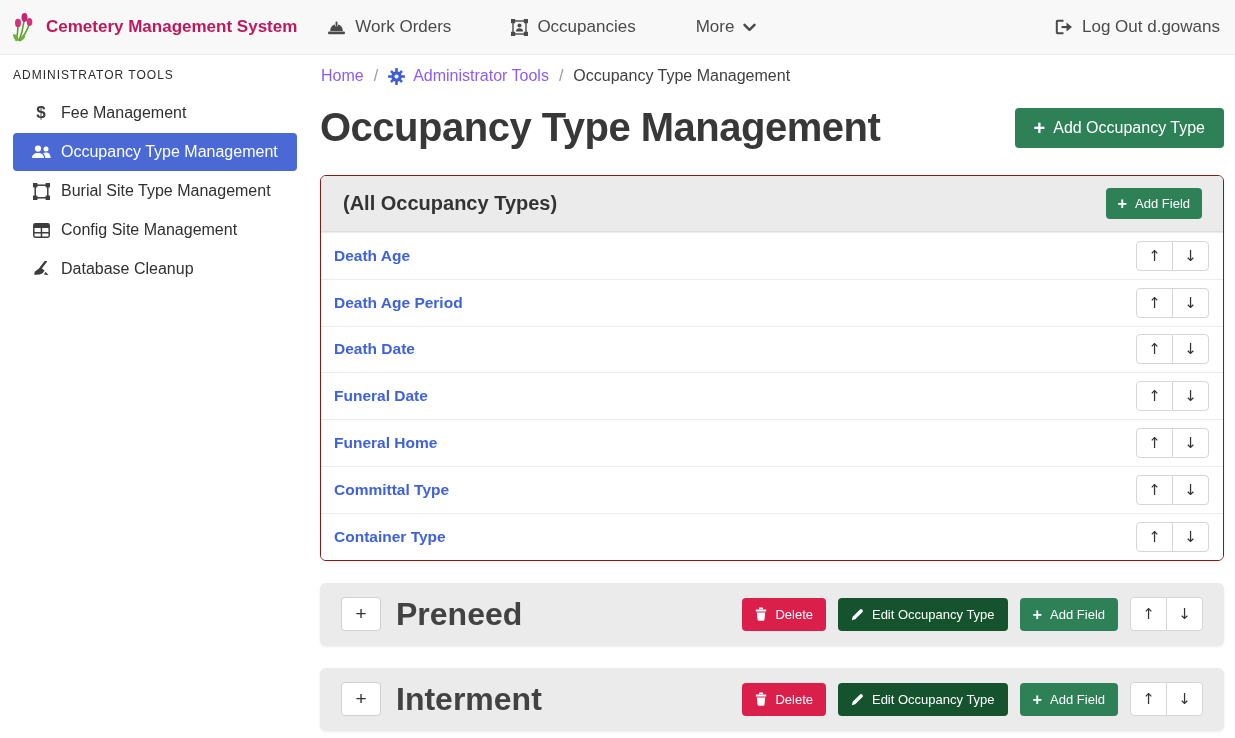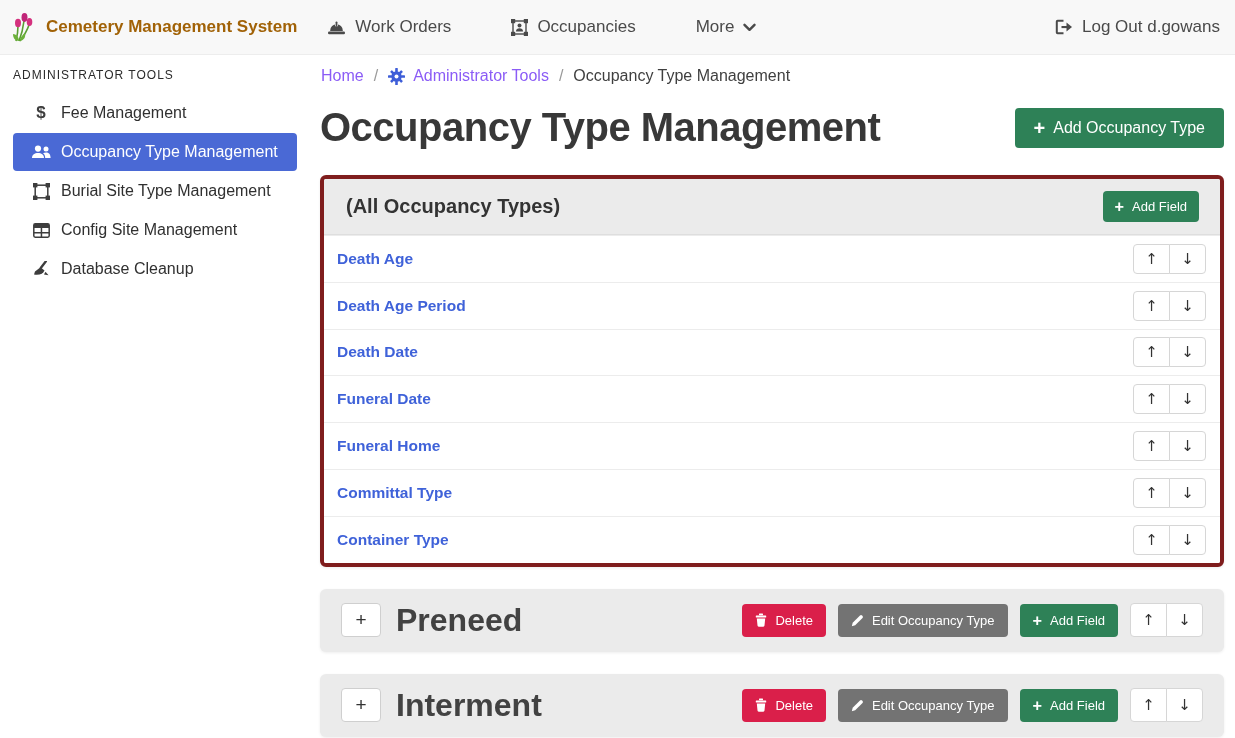--- a/index.html
+++ b/index.html
@@ -9,21 +9,21 @@
     background:#ffffff; color:#333; overflow:hidden;
   }
   .app { width:1235px; height:738px; overflow:hidden; }
 
   
   .navbar {
     height:55px; background:#f8f8f8; border-bottom:1px solid #ededed;
     display:flex; align-items:center; padding:0 15px 0 10px;
   }
   .brand { display:flex; align-items:center; gap:10px; cursor:pointer; }
-  .brand-title { font-size:17px; font-weight:bold; color:#a16207; }
+  .brand-title { font-size:17px; font-weight:bold; color:#be185d; }
   .nav-links { display:flex; align-items:center; margin-left:30px; gap:60px; }
   .nav-item {
     display:flex; align-items:center; gap:9px; font-size:17px; color:#4a4a4a; cursor:pointer;
   }
   .nav-item .ico { display:flex; align-items:center; color:#4a4a4a; }
   .nav-right { margin-left:auto;padding-left:16px; }
 
   
   .content { display:flex; height:683px; }
   .sidebar { width:310px; flex:0 0 310px; padding-top:13px; background:#ffffff; }
@@ -48,29 +48,29 @@
   .crumb-current { color:#3f3f3f; }
 
   
   .title-row { display:flex; align-items:center; justify-content:space-between; margin-top:20px; }
   .page-title { font-size:40px; font-weight:600; color:#383838; letter-spacing:-0.5px; }
 
   .btn { border:none; cursor:pointer; color:#fff; border-radius:4px;
          display:inline-flex; align-items:center; justify-content:center; gap:8px;
          font-family:inherit; }
   .btn-green { background:#2e8157; }
-  .btn-teal  { background:#737373; }
+  .btn-teal  { background:#14532d; }
   .btn-red   { background:#da1f4a; }
   .btn-lg { height:40px; padding:0 19px; font-size:16px; }
   .btn-sm { height:31px; padding:0 12px; font-size:13px; }
   .plus-glyph { font-weight:bold; font-size:1.25em; line-height:1; }
 
   
   .card {
-    margin-top:25px; border:4px solid #7f1d1d; border-radius:6px;
+    margin-top:25px; border:1px solid #7f1d1d; border-radius:6px;
     box-shadow:0 1px 3px rgba(0,0,0,0.07); overflow:hidden; background:#fff;
   }
   .card-header {
     background:#ebebeb; height:56px; display:flex; align-items:center;
     justify-content:space-between; padding:0 21px 0 22px; border-bottom:1px solid #dedede;
   }
   .card-title { font-size:20px; font-weight:600; color:#333; }
   .field-row {
     height:46.8px; display:flex; align-items:center; justify-content:space-between;
     padding:0 14px 0 13px; background:#fff; border-top:1px solid #ececec;

